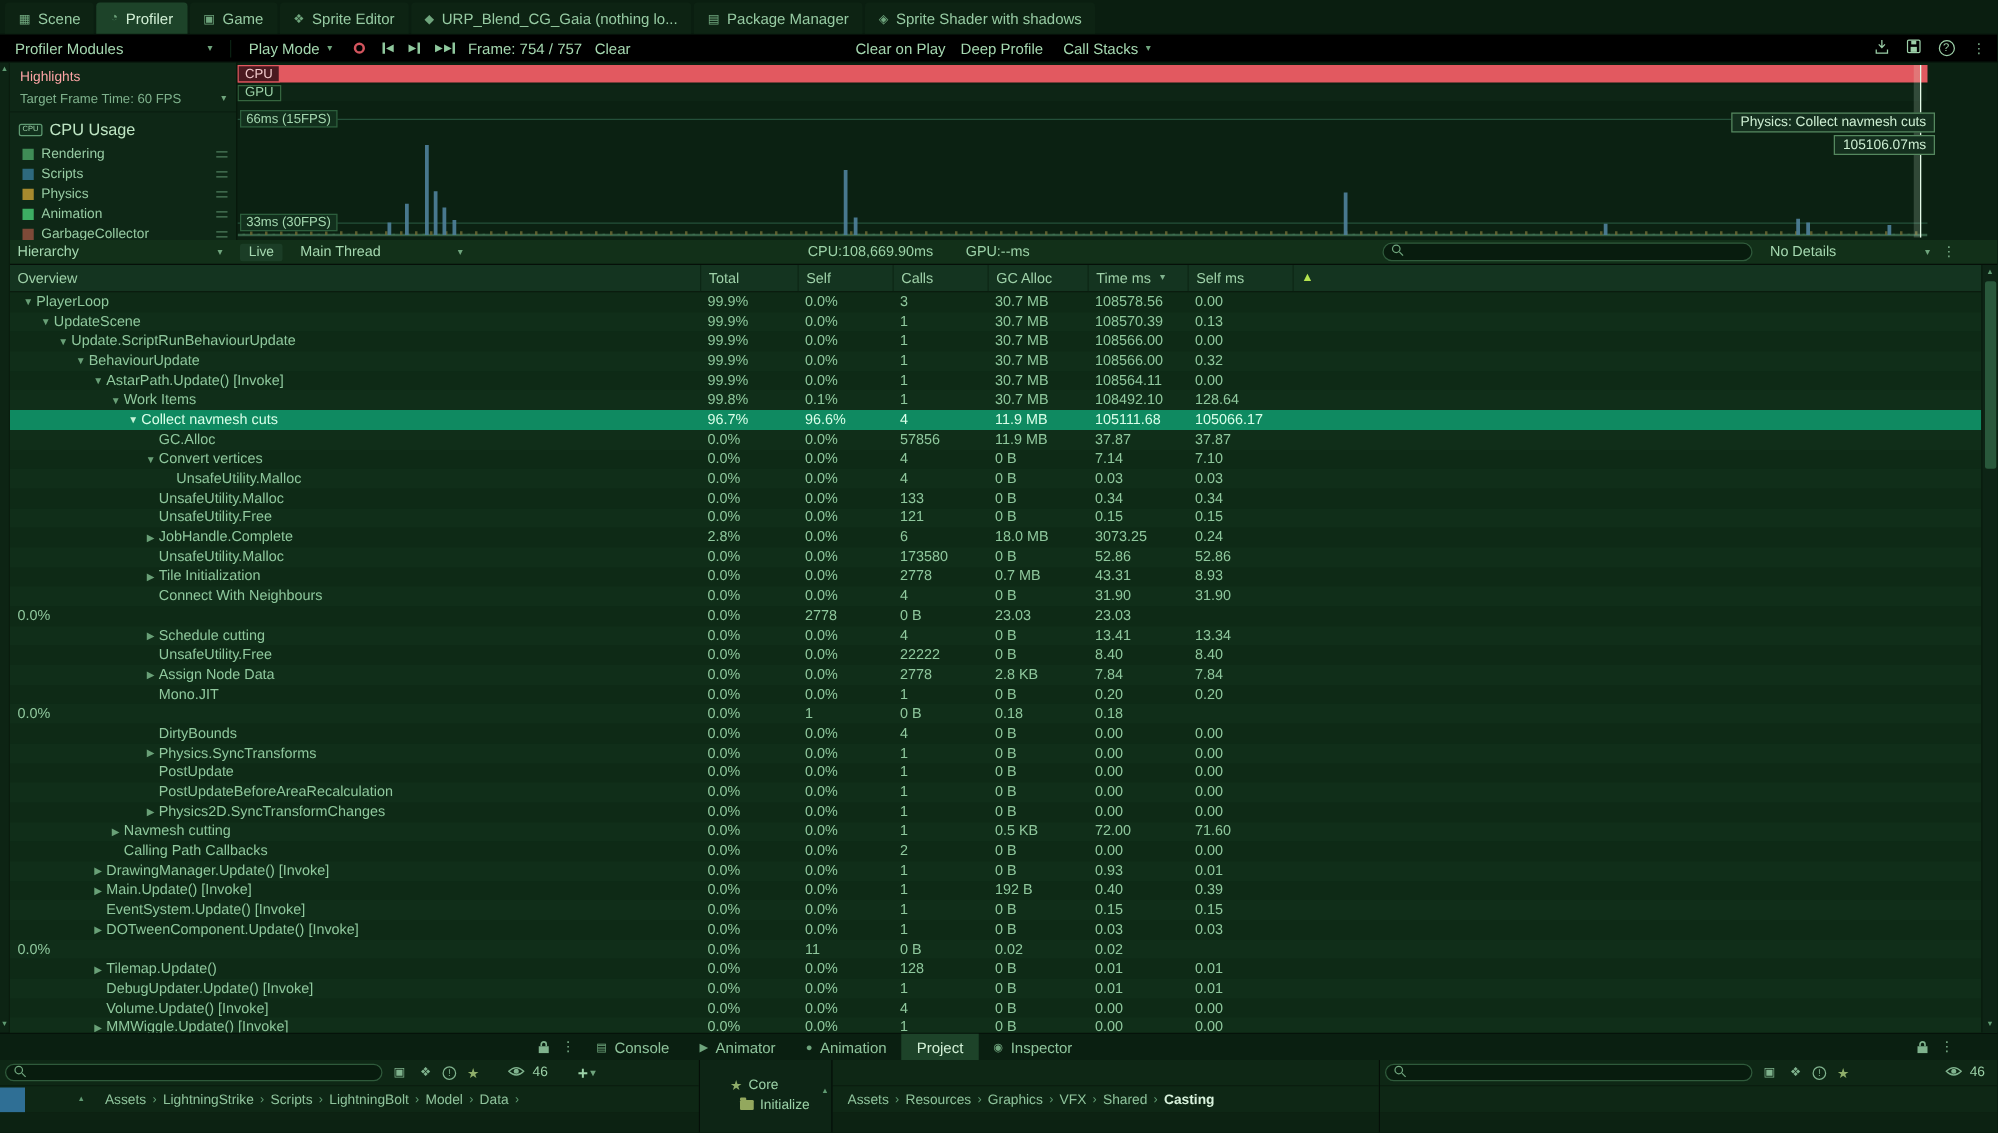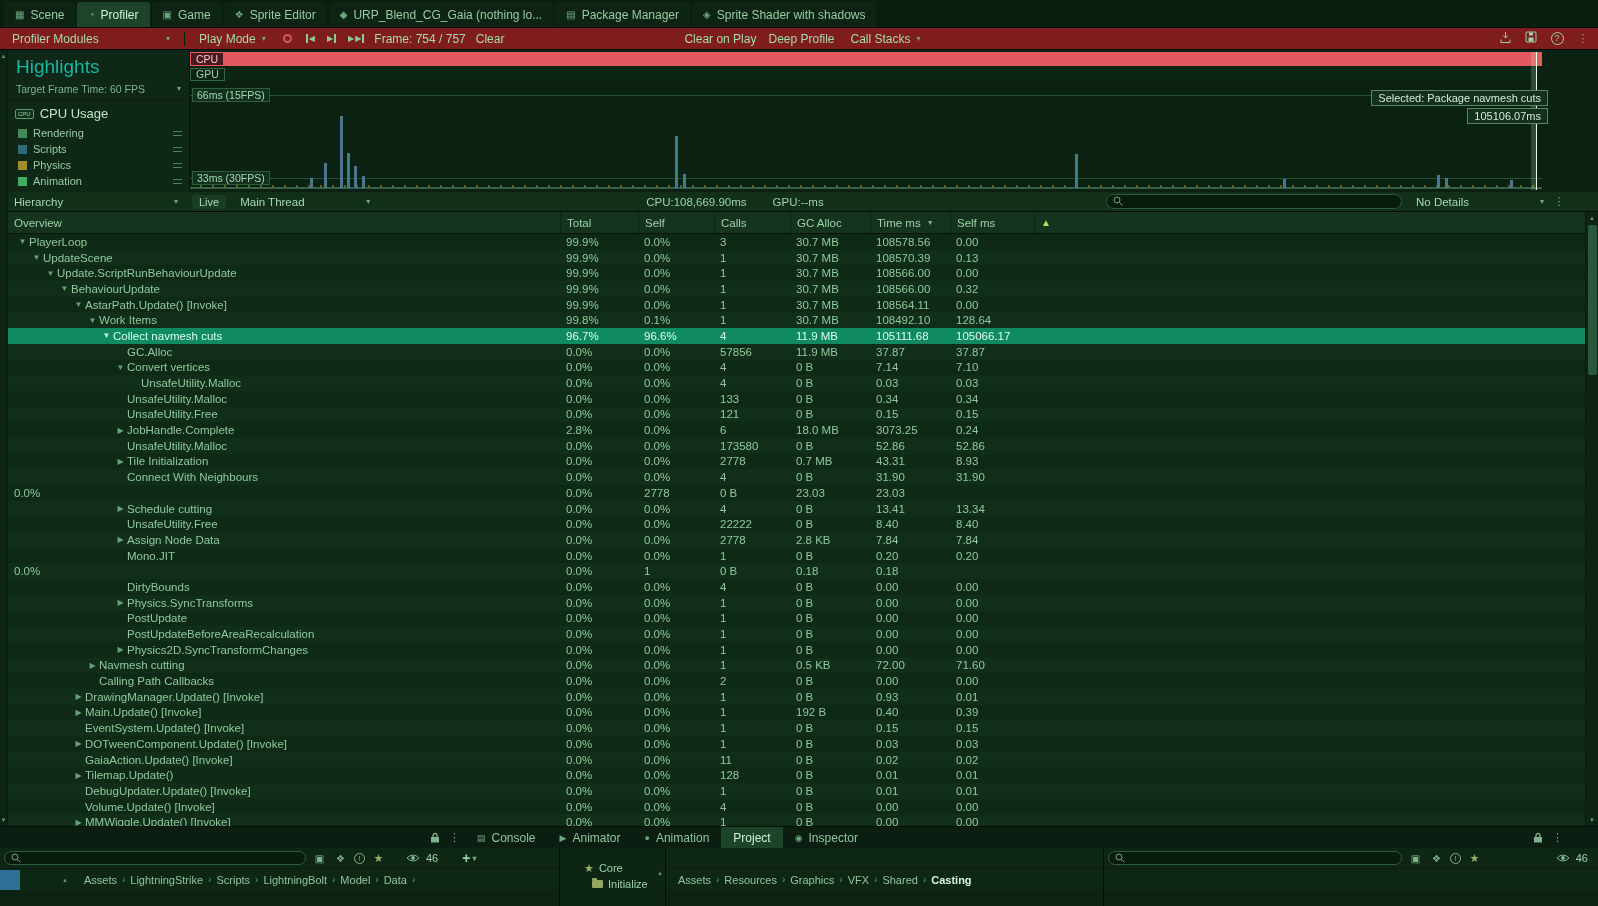--- a/index.html
+++ b/index.html
@@ -9,21 +9,21 @@
   .caret{font-size:8px;color:#6fa57d}
   .kebab{color:#7fb28d;font-size:11px;padding:0 5px;cursor:default}
 
   
   .toptabs{height:28px;background:#0a1e10;display:flex;align-items:flex-end;padding-left:4px;border-bottom:1px solid #050f08;flex:none}
   .ttab{height:25px;display:flex;align-items:center;gap:6px;padding:0 11px;font-size:12px;color:#97cba3;background:#0d2313;margin-right:2px;border-radius:3px 3px 0 0;white-space:nowrap}
   .ttab.active{background:#1d4329;color:#d2f0d6}
   .ticon{font-size:10px;color:#6fa57d}
 
   
-  .ptb{height:22px;background:#7f1d1d;display:flex;align-items:center;gap:8px;padding:0 6px;font-size:12px;border-bottom:1px solid #050f08;flex:none;color:#a5d8b0}
+  .ptb{height:22px;background:#000000;display:flex;align-items:center;gap:8px;padding:0 6px;font-size:12px;border-bottom:1px solid #050f08;flex:none;color:#a5d8b0}
   .dd{display:flex;align-items:center;gap:6px;padding:0 6px;height:18px;white-space:nowrap}
   .ddw{width:170px;justify-content:space-between}
   .vsep{width:1px;height:14px;background:#0a2012}
   .recbtn{width:16px;height:16px;display:flex;align-items:center;justify-content:center}
   .ring{width:9px;height:9px;border:2px solid #d4555e;border-radius:50%}
   .tbtn{display:flex;align-items:center;gap:1px;font-size:9px;color:#8fc89d;padding:0 2px}
   .tbtn.txt{font-size:12px;color:#a5d8b0}
   .bar{width:2px;height:9px;background:#8fc89d}
   .tri{font-size:8px;line-height:1}
   .tlabel{font-size:12px;white-space:nowrap}
@@ -32,21 +32,21 @@
   .helpc{width:13px;height:13px;border:1px solid #9ccfa8;border-radius:50%;font-size:9px;line-height:11px;text-align:center;color:#9ccfa8}
 
   
   .parea{height:776px;display:flex;position:relative;flex:none}
   .lstrip{width:8px;background:#0d2414;display:flex;flex-direction:column;align-items:center;padding:3px 0;border-right:1px solid #0a1c0e;flex:none}
   .sarr{font-size:6px;color:#5f9a72;line-height:1}
   .pcontent{flex:1;display:flex;flex-direction:column;min-width:0}
   .upper{height:142px;display:flex;flex:none}
 
   .modules{width:182px;background:#0e2716;border-right:1px solid #061408;flex:none}
-  .mtitle{font-size:19px;color:#14b8a6;padding:6px 0 3px 8px}
+  .mtitle{font-size:11px;color:#fca5a5;padding:6px 0 3px 8px}
   .msub{display:flex;align-items:center;justify-content:space-between;padding:0 8px;font-size:10.5px;color:#7fb28d;height:15px}
   .mdivider{border-top:1px solid #0a1f10;margin-top:3px}
   .mtitle2{display:flex;align-items:center;gap:6px;padding:6px 0 4px 7px;font-size:13px;color:#bfe6c4}
   .cpuchip{font-size:6px;border:1px solid #5f9a72;color:#9fd2ab;padding:1px 2px;border-radius:2px;background:#11301c}
   .lrow{display:flex;align-items:center;gap:6px;height:16px;padding:0 7px 0 10px}
   .lsw{width:9px;height:9px;flex:none}
   .llabel{flex:1;font-size:11px;color:#97cba3;white-space:nowrap;overflow:hidden}
   .lhandle{width:9px;height:5px;border-top:1px solid #4e7e5d;border-bottom:1px solid #4e7e5d;flex:none}
 
   .chart{flex:1;position:relative;background:#0b2112;overflow:hidden}
@@ -516,21 +516,21 @@
               <rect x="485" y="52" width="3" height="52" fill="#4c7d96" opacity="0.95"></rect>
               <rect x="493" y="90" width="3" height="14" fill="#4c7d96" opacity="0.95"></rect>
               <rect x="885" y="70" width="3" height="34" fill="#4c7d96" opacity="0.95"></rect>
               <rect x="1093" y="95" width="3" height="9" fill="#4c7d96" opacity="0.95"></rect>
               <rect x="1247" y="91" width="3" height="13" fill="#4c7d96" opacity="0.95"></rect>
               <rect x="1255" y="94" width="3" height="10" fill="#4c7d96" opacity="0.95"></rect>
               <rect x="1320" y="96" width="3" height="8" fill="#4c7d96" opacity="0.95"></rect>
             </svg>
           <div class="frameline"></div>
           <div class="tooltip">
-            <span class="tt1">Selected: Package navmesh cuts</span>
+            <span class="tt1">Physics: Collect navmesh cuts</span>
             <span class="tt2">105106.07ms</span>
           </div>
         </div>
       </div>
 
       <div class="hbar">
         <div class="dd w176">
           <span>Hierarchy</span>
           <span class="caret">▾</span>
         </div>
@@ -1004,24 +1004,20 @@
             </div>
             <div class="tcell">0.0%</div>
             <div class="tcell">0.0%</div>
             <div class="tcell">1</div>
             <div class="tcell">0 B</div>
             <div class="tcell">0.03</div>
             <div class="tcell">0.03</div>
             <div class="tcell"></div>
           </div>
           <div class="trow grid odd">
-            <div class="namecell" style="padding-left: 64px;">
-              <span class="arrow"></span>
-              <span>GaiaAction.Update() [Invoke]</span>
-            </div>
             <div class="tcell">0.0%</div>
             <div class="tcell">0.0%</div>
             <div class="tcell">11</div>
             <div class="tcell">0 B</div>
             <div class="tcell">0.02</div>
             <div class="tcell">0.02</div>
             <div class="tcell"></div>
           </div>
           <div class="trow grid even">
             <div class="namecell" style="padding-left: 64px;">

